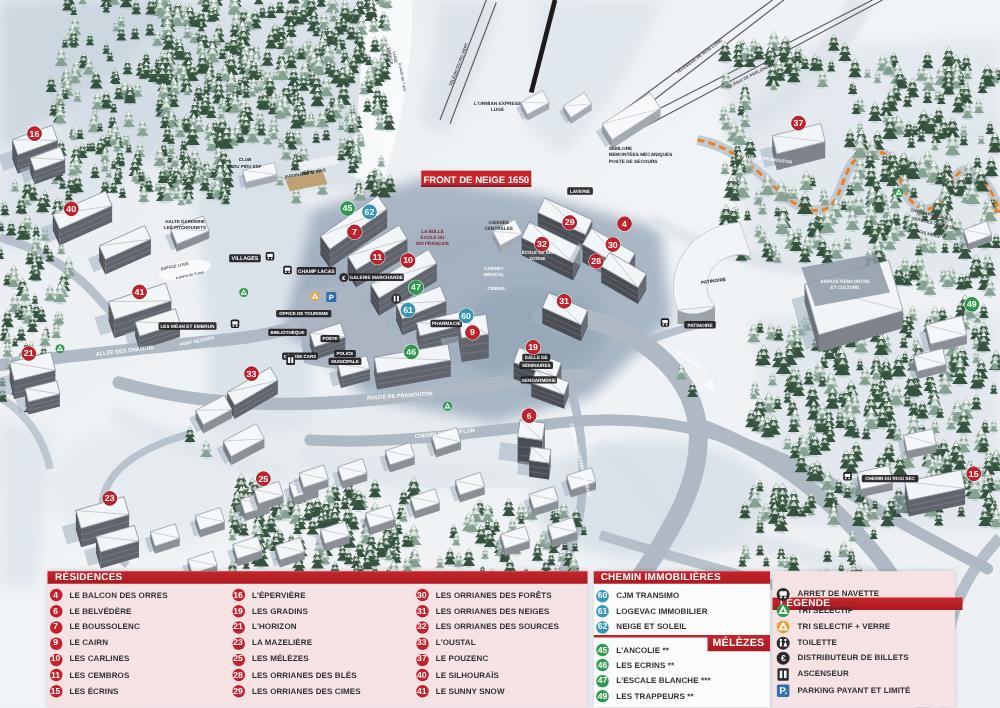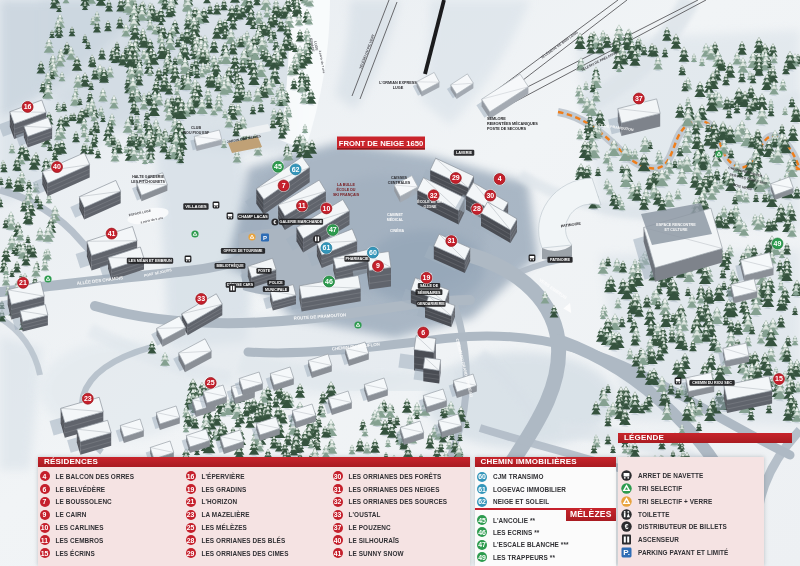--- a/index.html
+++ b/index.html
@@ -2412,21 +2412,21 @@
   </div>
 <div class="row" style="left:477px;top:539.3px">
     <span class="nc" style="background:#2d9b4e">47</span>
     <span class="lt">L'ESCALE BLANCHE ***</span>
   </div>
 <div class="row" style="left:477px;top:551.7px">
     <span class="nc" style="background:#2d9b4e">49</span>
     <span class="lt">LES TRAPPEURS **</span>
   </div>
 <div class="panel" style="left:618px;top:457px;width:146px;height:109px;background:#f5e3e3"></div>
-<div class="hdr" style="left:618px;top:433px;width:174px">LÉGENDE</div>
+<div class="hdr" style="left:618px;top:478px;width:152px">LÉGENDE</div>
 <div class="row" style="left:621px;top:469.8px">
     <span class="ico">
       <svg width="11" height="11">
         <circle cx="5.5" cy="5.5" r="5.2" fill="#2b2b2e"></circle>
         <rect x="2.6" y="3" width="5.8" height="3.6" rx=".6" fill="#fff"></rect>
         <circle cx="3.8" cy="7.8" r=".9" fill="#fff"></circle>
         <circle cx="7.2" cy="7.8" r=".9" fill="#fff"></circle>
       </svg>
     </span>
     <span class="lt">ARRET DE NAVETTE</span>

